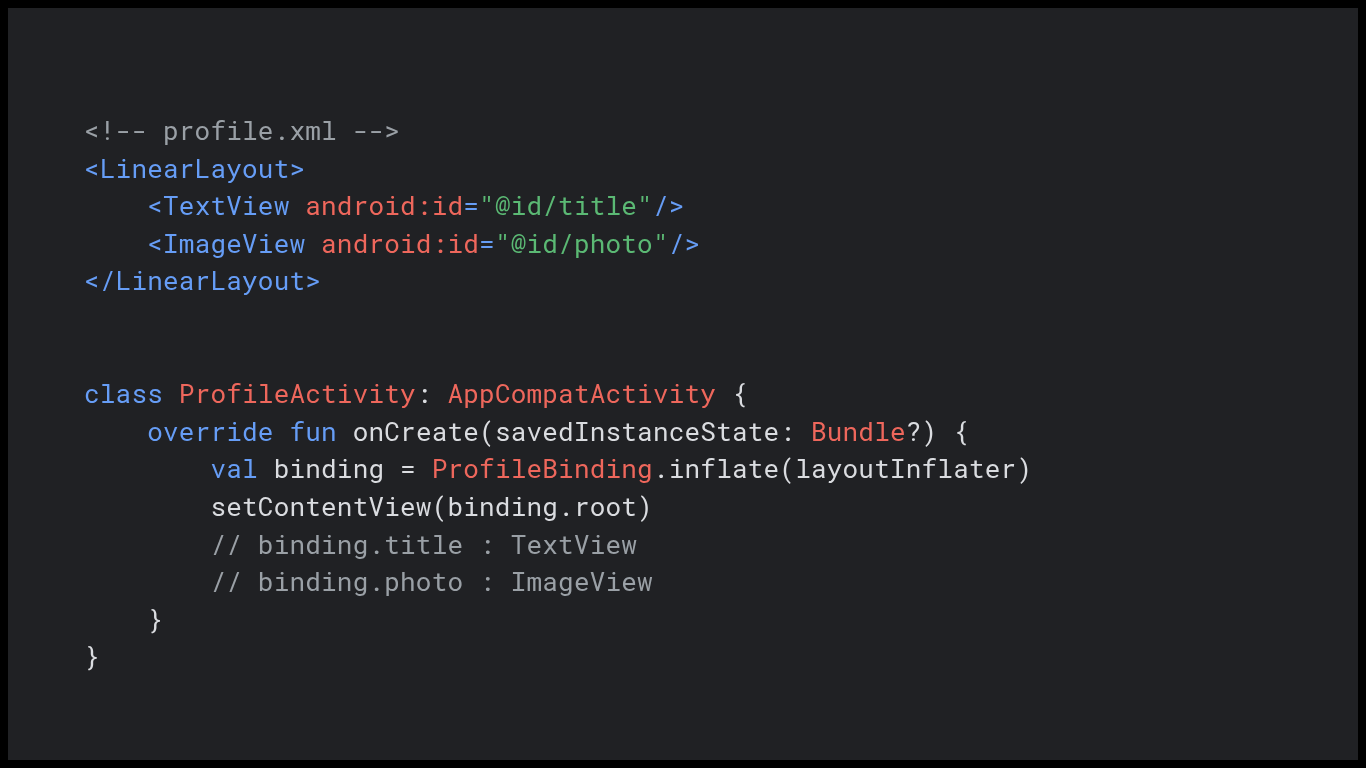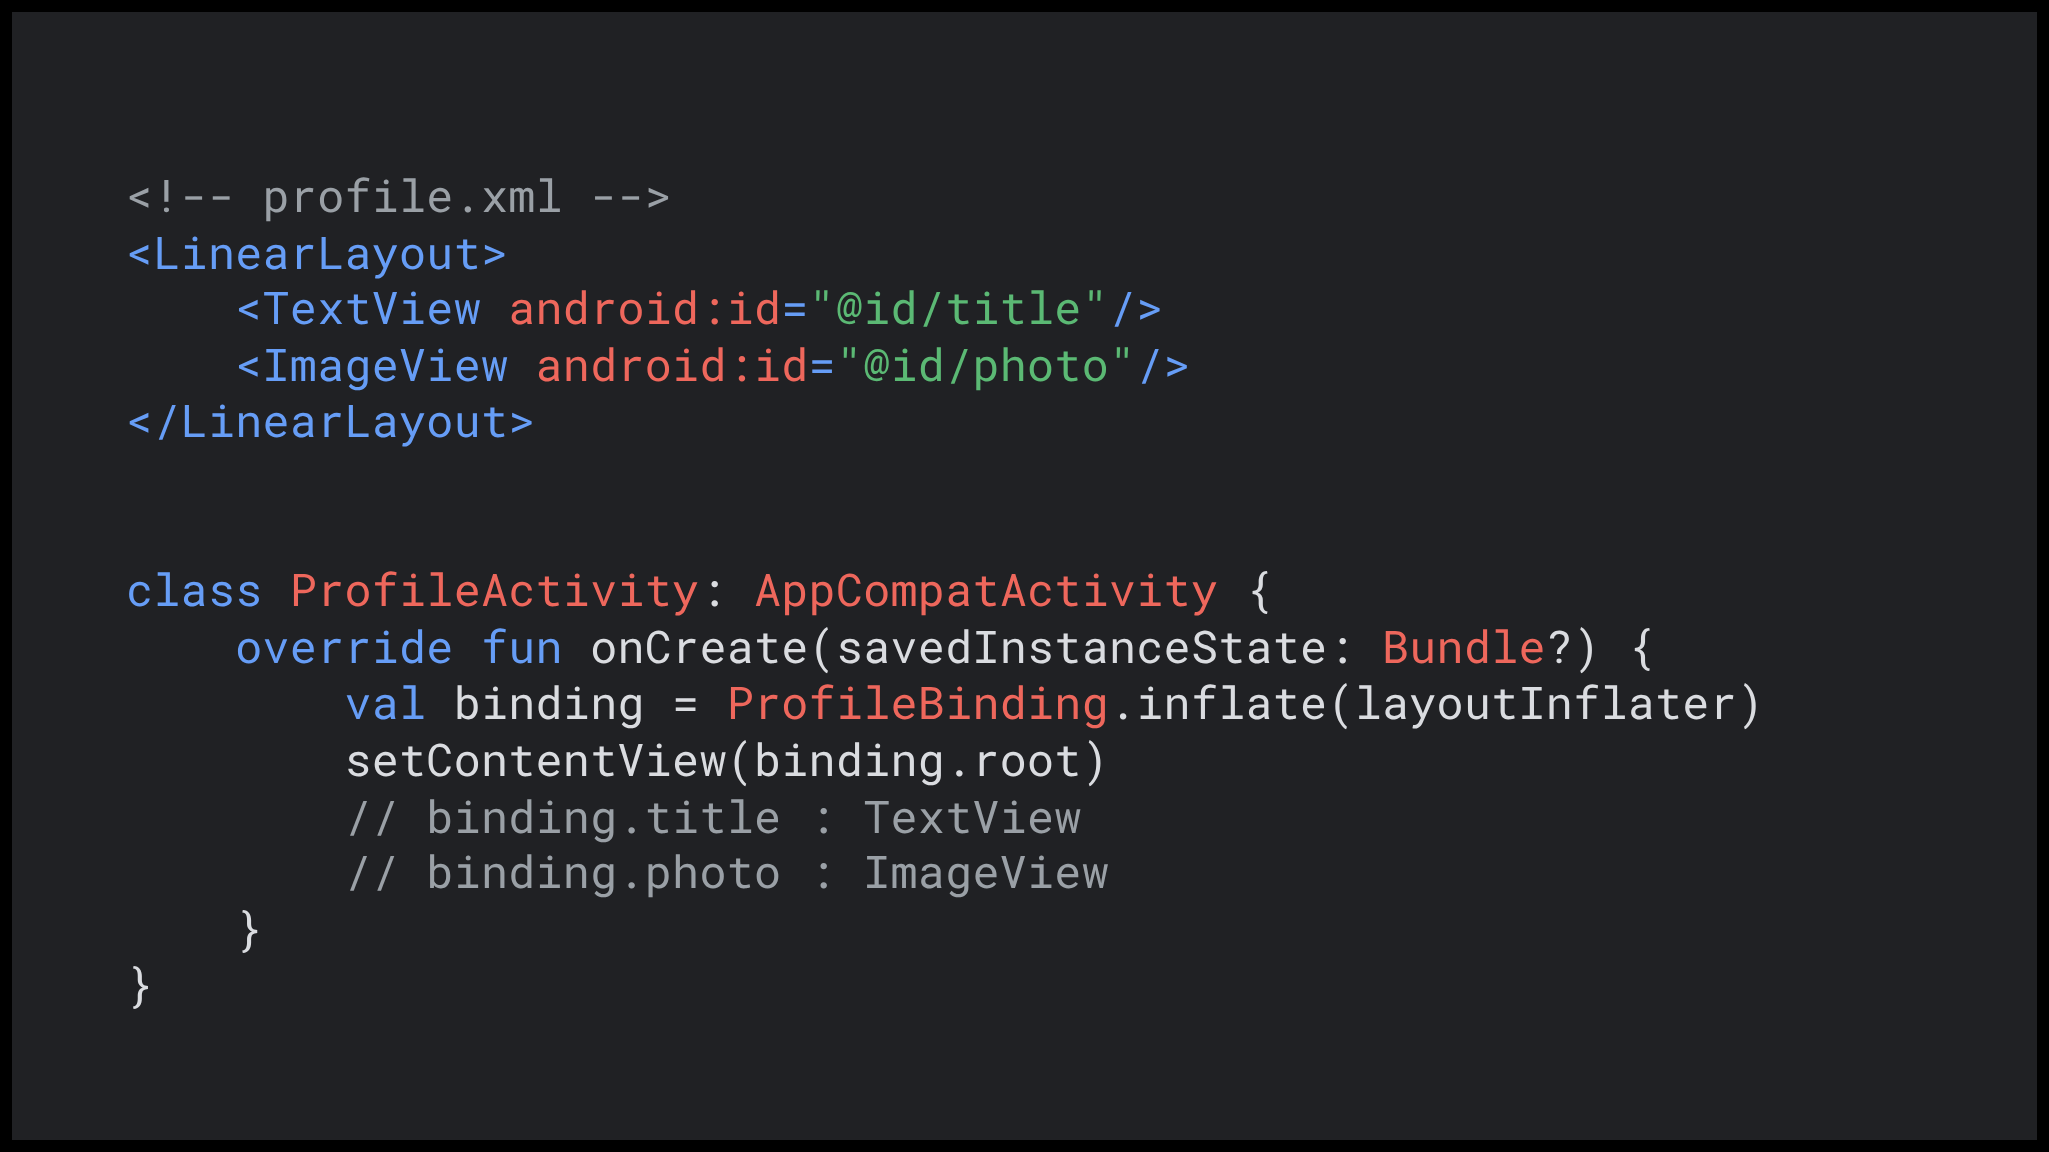--- a/index.html
+++ b/index.html
@@ -19,21 +19,21 @@
     background: #202124;
     box-sizing: border-box;
   }
   pre.code {
     margin: 0;
     padding: 0;
     position: absolute;
     left: 76px;
     top: 104px;
     font-family: "Roboto Mono", "SFMono-Regular", Consolas, "Liberation Mono", Menlo, monospace;
-    font-size: 30px;
+    font-size: 26px;
     line-height: 37.6px;
     color: #dadce0;
     white-space: pre;
     letter-spacing: 0.2px;
   }
   .c-grey    { color: #9aa0a6; }  
   .c-blue    { color: #669df6; }  
   .c-orange  { color: #ee675c; }  
   .c-green   { color: #5bb974; }  
 </style>

